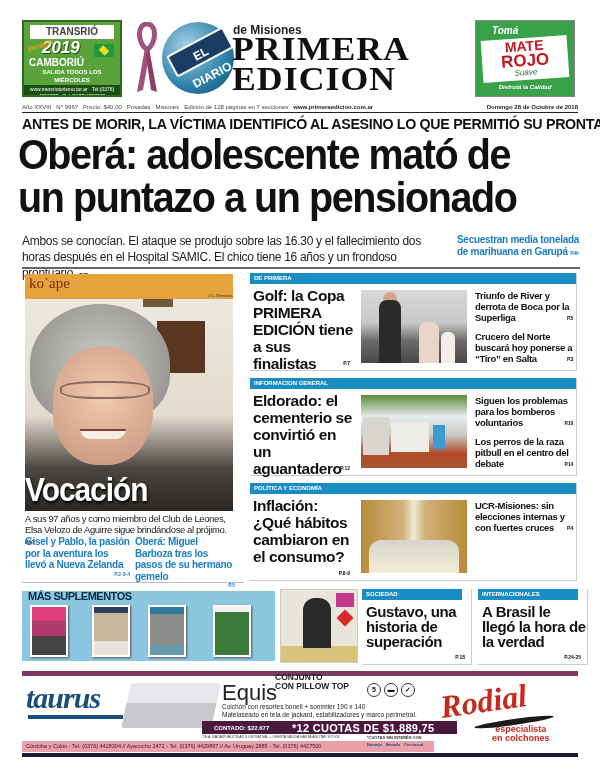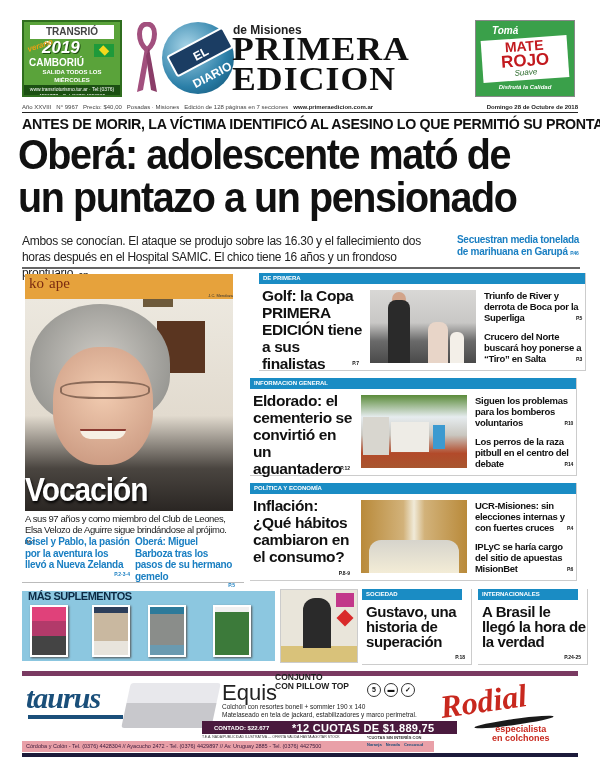--- a/index.html
+++ b/index.html
@@ -67,21 +67,21 @@
   #koape-rule { left: 22px; top: 582px; width: 222px; height: 1px; background: #bbb; }
 
   
   .section { position: absolute; left: 250px; width: 327px; border-right: 1px solid #ccc; border-bottom: 1px solid #ccc; }
   .section .bar { height: 11px; background: #1a8cc4; color: #fff; font-size: 6px; font-weight: bold; padding-left: 4px; line-height: 11px; }
   .section .main-title { position: absolute; left: 3px; top: 14px; width: 100px; font-size: 15.5px; font-weight: bold; line-height: 17px; letter-spacing: -0.4px; }
   .section .main-pg { position: absolute; left: 80px; bottom: 4px; width: 20px; text-align: right; font-size: 5px; font-weight: bold; }
   .section .photo { position: absolute; left: 111px; top: 17px; width: 106px; height: 73px; overflow: hidden; }
   .section .side { position: absolute; left: 225px; width: 100px; font-size: 9.5px; font-weight: bold; line-height: 11px; letter-spacing: -0.3px; }
   .section .side .pg { position: absolute; right: 2px; bottom: 0; font-size: 5px; }
-  #sec-primera { top: 273px; height: 98px; margin-left: 9px; }
+  #sec-primera { top: 273px; height: 98px; }
   #sec-info { top: 378px; height: 98px; }
   #sec-poli { top: 483px; height: 98px; }
 
   .ph-golf { background: linear-gradient(180deg, #d9d8d6 0%, #c8c7c5 45%, #6a6a6a 70%, #4a4a4a 100%); }
   .ph-golf .p1 { position:absolute; left:18px; top:10px; width:22px; height:63px; background:#2a2a2a; border-radius: 8px 8px 0 0; }
   .ph-golf .p1h { position:absolute; left:22px; top:2px; width:14px; height:14px; background:#d2a48a; border-radius:50%; }
   .ph-golf .p2 { position:absolute; left:58px; top:32px; width:20px; height:41px; background:#e8d5c8; border-radius: 8px 8px 0 0; }
   .ph-golf .p3 { position:absolute; left:80px; top:42px; width:14px; height:31px; background:#f3efe8; border-radius: 6px 6px 0 0; }
   .ph-cem { background: linear-gradient(180deg, #5b8b3a 0%, #e6ecef 30%, #c9c7c0 55%, #b24a2a 80%, #a8562f 100%); }
   .ph-cem .c1 { position:absolute; left:2px; top:22px; width:26px; height:38px; background:#d8d6cf; }
@@ -261,24 +261,20 @@
   <div class="bar">POLÍTICA Y ECONOMÍA</div>
   <div class="main-title">Inflación: ¿Qué hábitos cambiaron en el consumo?</div>
   <div class="main-pg">P.8-9</div>
   <div class="photo ph-super">
     <div class="cart"></div>
   </div>
   <div class="side" style="top:17px;height:34px;">
     <span>UCR-Misiones: sin elecciones internas y con fuertes cruces</span>
     <span class="pg">P.4</span>
   </div>
-  <div class="side" style="top:58px;height:34px;">
-    <span>IPLyC se haría cargo del sitio de apuestas MisionBet</span>
-    <span class="pg">P.6</span>
-  </div>
 </div>
 
 <div id="supl-band" class="abs"></div>
 <div id="supl-title" class="abs">MÁS SUPLEMENTOS</div>
 <div id="sc-1" class="supl-cover"></div>
 <div id="sc-2" class="supl-cover"></div>
 <div id="sc-3" class="supl-cover"></div>
 <div id="sc-4" class="supl-cover"></div>
 <div id="sc-5" class="abs">
   <div class="person"></div>

